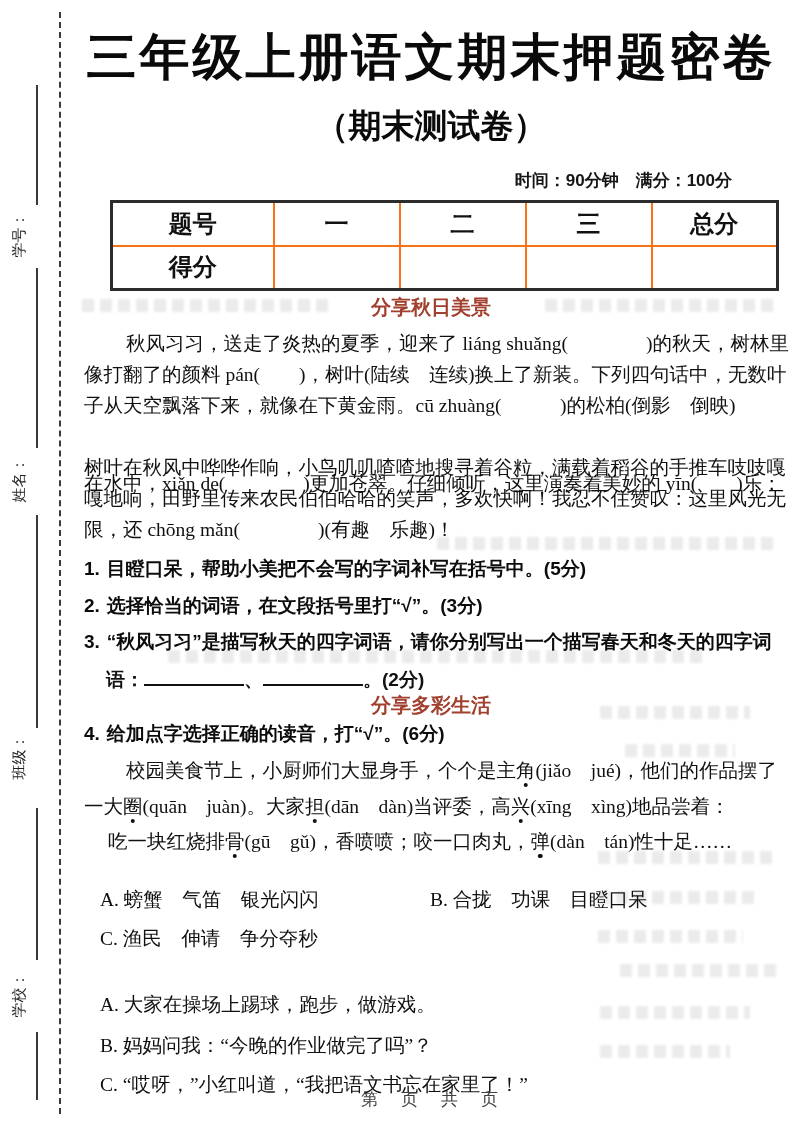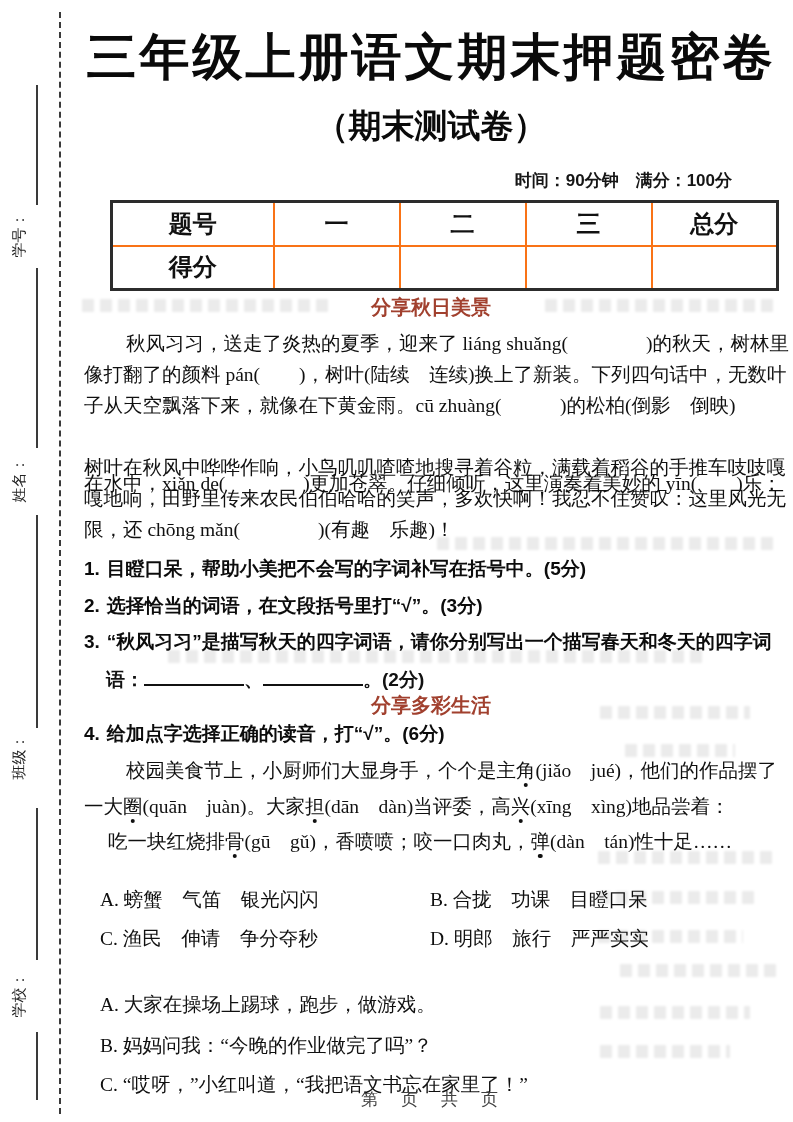--- a/index.html
+++ b/index.html
@@ -150,21 +150,20 @@
     <div class="qrow" style="top:721px;">
       <span class="qnum">4.</span><span>给加点字选择正确的读音，打“√”。(6分)</span>
     </div>
     <div class="pline indent" style="top:757px;"><span>校园美食节上，小厨师们大显身手，个个是主</span><span class="em-dot">角</span><span>(jiǎo　jué)，他们的作品摆了</span></div>
     <div class="pline" style="top:793px;"><span>一大</span><span class="em-dot">圈</span><span>(quān　juàn)。大家</span><span class="em-dot">担</span><span>(dān　dàn)当评委，高</span><span class="em-dot">兴</span><span>(xīng　xìng)地品尝着：</span></div>
     <div class="pline" style="top:828px;padding-left:24px;"><span>吃一块红烧排</span><span class="em-dot">骨</span><span>(gū　gǔ)，香喷喷；咬一口肉丸，</span><span class="em-dot">弹</span><span>(dàn　tán)性十足……</span></div>
 
     <div class="opt" style="left:16px;top:886px;">A. 螃蟹　气笛　银光闪闪</div>
     <div class="opt" style="left:346px;top:886px;">B. 合拢　功课　目瞪口呆</div>
     <div class="opt" style="left:16px;top:925px;">C. 渔民　伸请　争分夺秒</div>
-    <div class="opt" style="left:346px;top:925px;">D. 明郎　旅行　严严实实</div>
 
     <div class="opt" style="left:16px;top:991px;">A. 大家在操场上踢球，跑步，做游戏。</div>
     <div class="opt" style="left:16px;top:1032px;">B. 妈妈问我：“今晚的作业做完了吗”？</div>
     <div class="opt" style="left:16px;top:1071px;">C. “哎呀，”小红叫道，“我把语文书忘在家里了！”</div>
 
     <div class="footer">第　页　共　页</div>
   </div>
 </div>
 
 </body></html>

